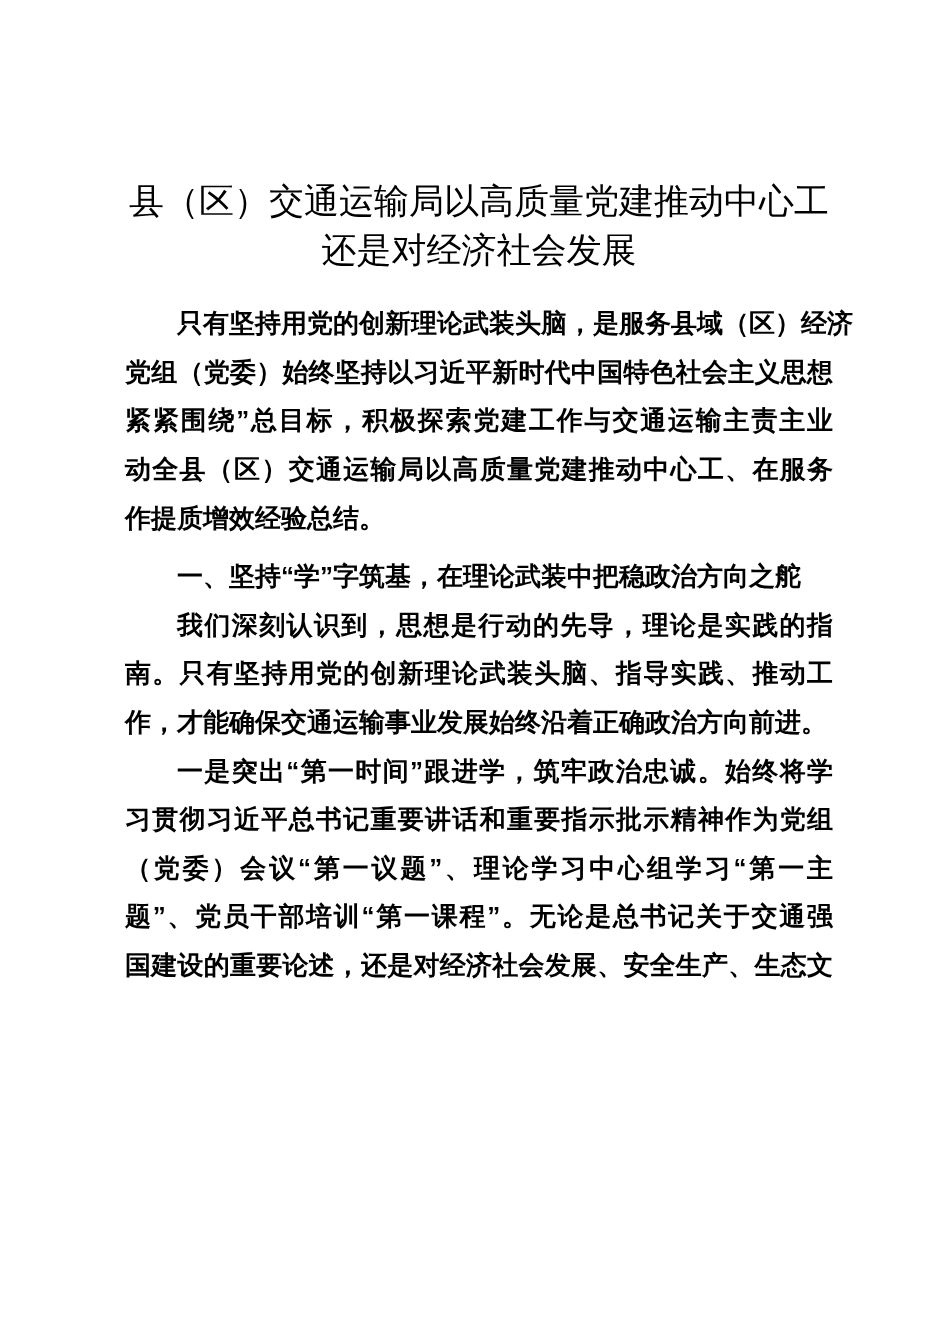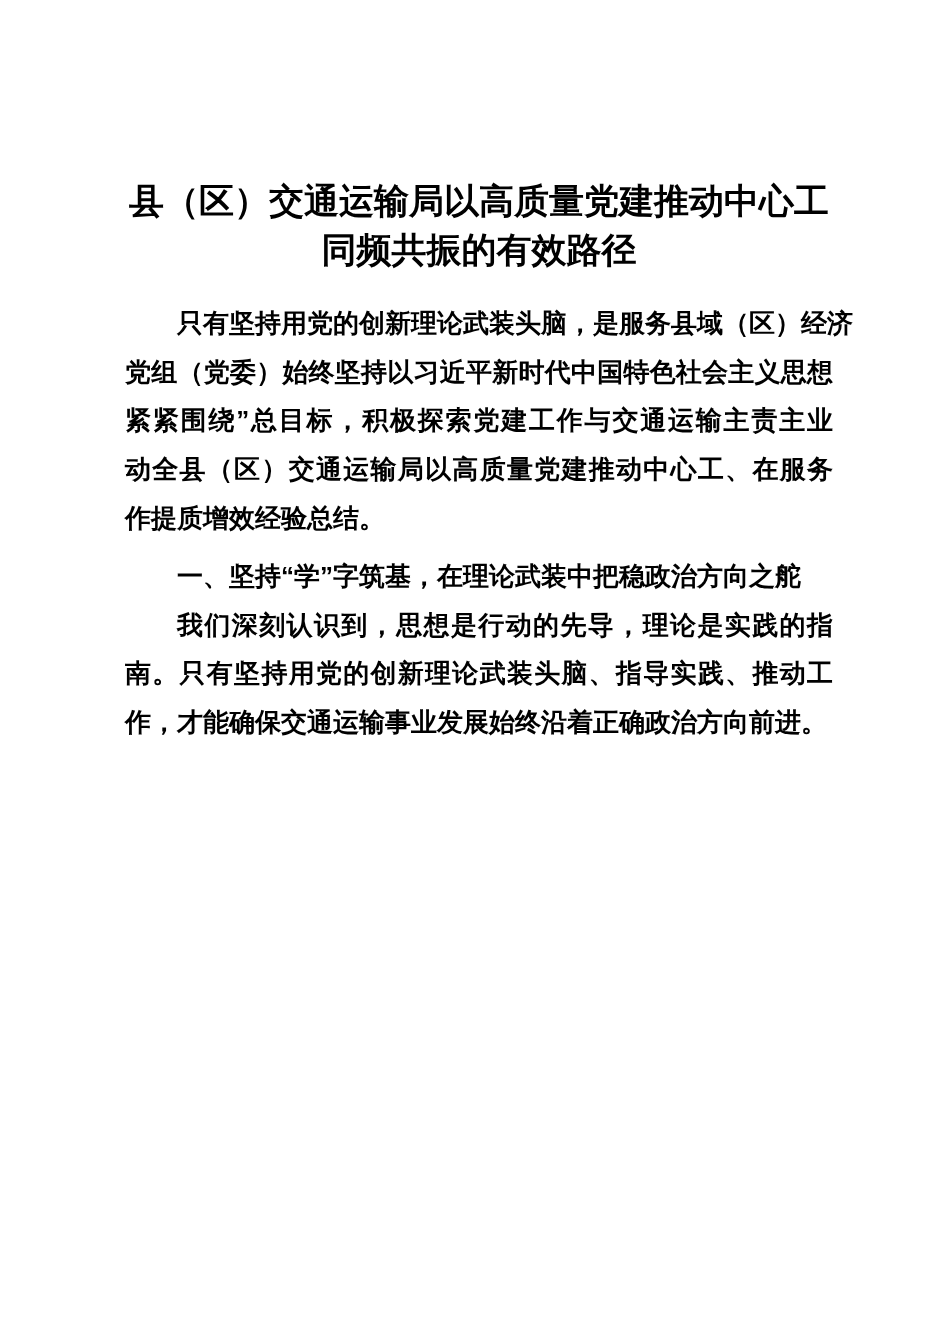--- a/index.html
+++ b/index.html
@@ -28,21 +28,21 @@
     left: 125px;
     top: 175px;
     width: 708px;
   }
   .block { margin: 0; }
   
   .block.title { margin-bottom: 27px; }
   .block.title .line {
     font-size: 35px;
     line-height: 52px;
-    font-weight: 700;
+    font-weight: 400;
     text-align: left;
     text-align-last: center;
     text-indent: 0;
   }
   
   .line {
     font-size: 26px;
     line-height: 48.6px;
     height: 48.6px;
     font-weight: 600;
@@ -57,31 +57,38 @@
   .line.end { text-align-last: left; }
   .block.heading { margin-top: 10px; }
 </style>
 </head>
 <body>
 
 <div class="page">
   <div class="content">
       <div class="block title">
         <div class="line">县（区）交通运输局以高质量党建推动中心工</div>
-        <div class="line end">同频共振的有效路径</div>
+        <div class="line end">还是对经济社会发展</div>
       </div>
       <div class="block paragraph">
         <div class="line first">只有坚持用党的创新理论武装头脑，是服务县域（区）经济</div>
         <div class="line">党组（党委）始终坚持以习近平新时代中国特色社会主义思想</div>
         <div class="line">紧紧围绕”总目标，积极探索党建工作与交通运输主责主业</div>
         <div class="line">动全县（区）交通运输局以高质量党建推动中心工、在服务</div>
         <div class="line end">作提质增效经验总结。</div>
       </div>
       <div class="block heading">
         <div class="line first end">一、坚持“学”字筑基，在理论武装中把稳政治方向之舵</div>
       </div>
       <div class="block paragraph">
         <div class="line first">我们深刻认识到，思想是行动的先导，理论是实践的指</div>
         <div class="line">南。只有坚持用党的创新理论武装头脑、指导实践、推动工</div>
         <div class="line end">作，才能确保交通运输事业发展始终沿着正确政治方向前进。</div>
       </div>
+      <div class="block paragraph">
+        <div class="line first">一是突出“第一时间”跟进学，筑牢政治忠诚。始终将学</div>
+        <div class="line">习贯彻习近平总书记重要讲话和重要指示批示精神作为党组</div>
+        <div class="line">（党委）会议“第一议题”、理论学习中心组学习“第一主</div>
+        <div class="line">题”、党员干部培训“第一课程”。无论是总书记关于交通强</div>
+        <div class="line">国建设的重要论述，还是对经济社会发展、安全生产、生态文</div>
+      </div>
     </div>
 </div>
 
 </body></html>

